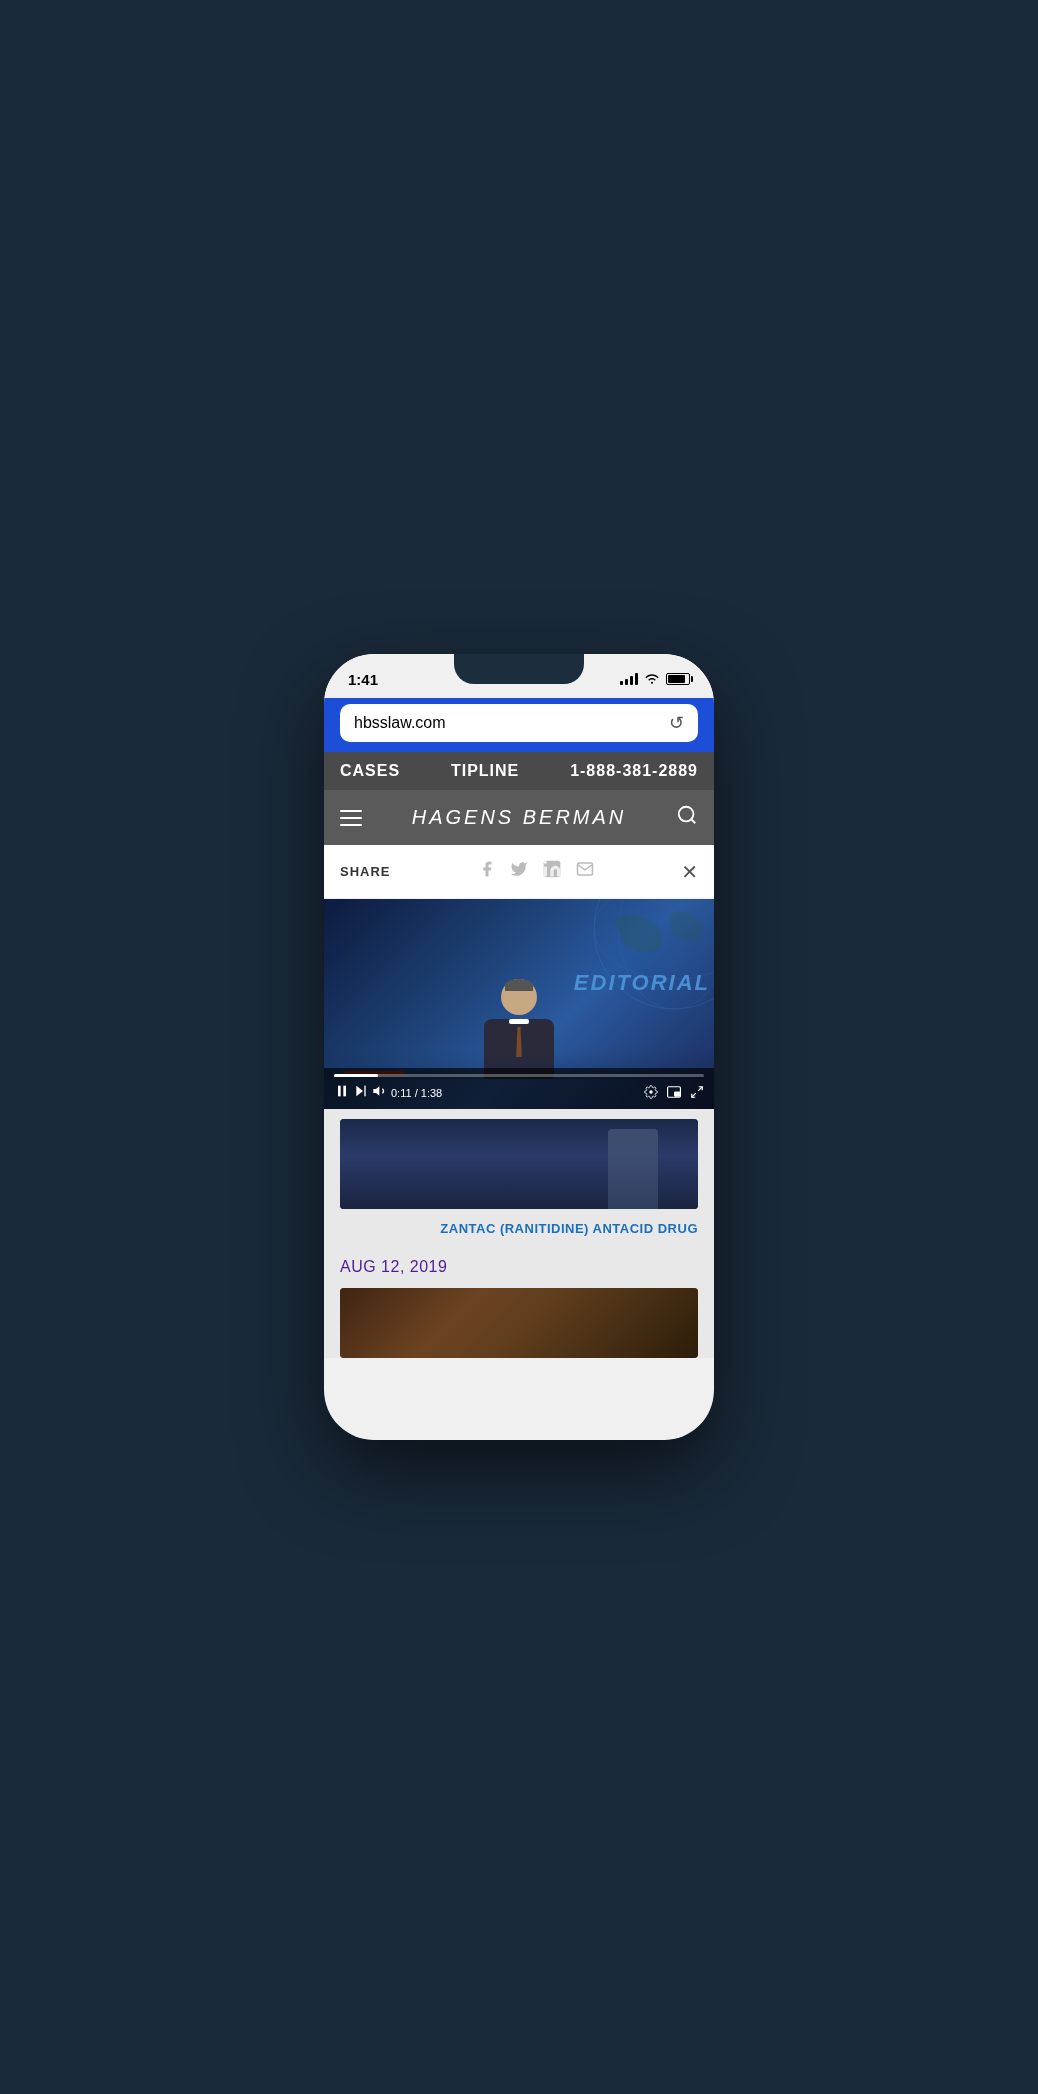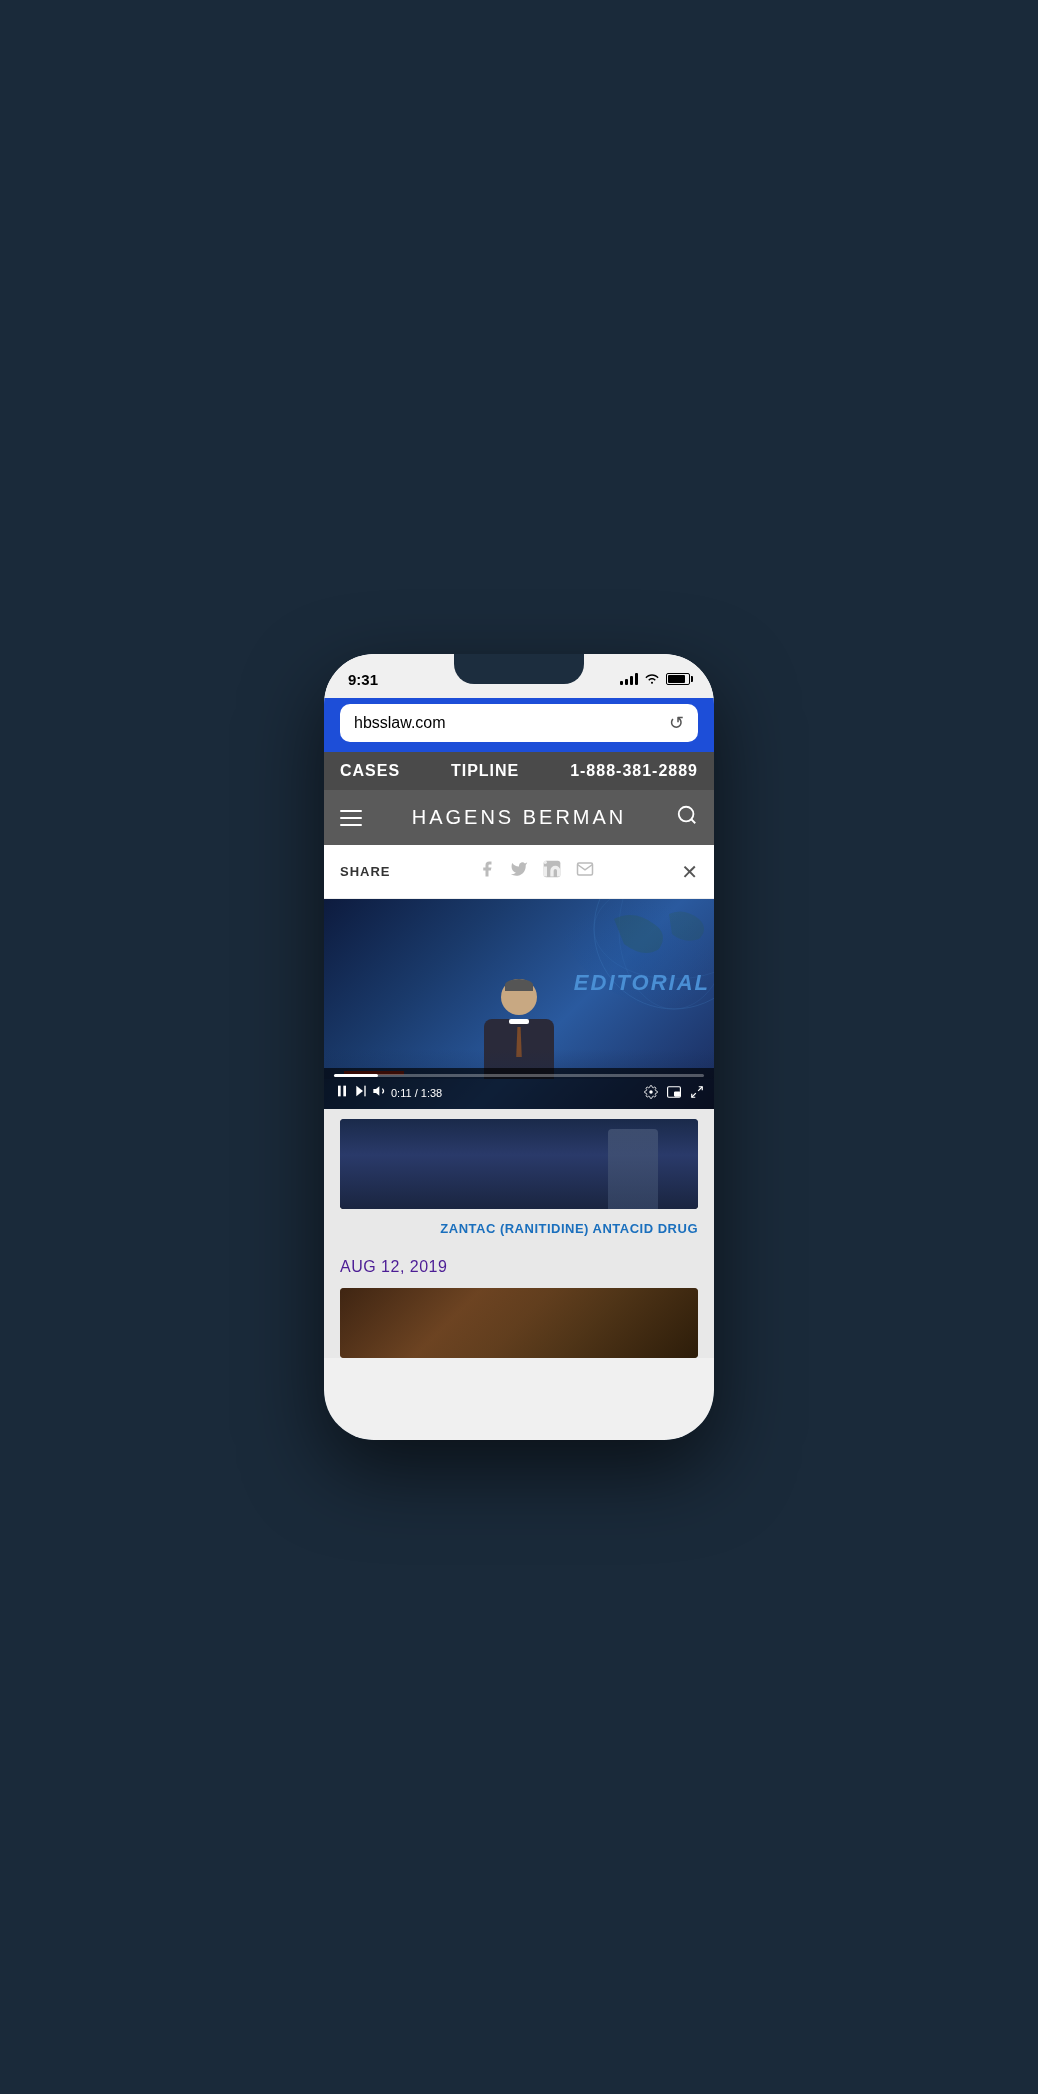--- a/index.html
+++ b/index.html
@@ -172,20 +172,21 @@
       background: #fff;
       border-radius: 1px;
     }
 
     .site-title {
       font-size: 20px;
       font-weight: 400;
       color: #fff;
       letter-spacing: 3px;
       text-transform: uppercase;
+      font-style: italic;
     }
 
     .search-icon-btn {
       font-size: 20px;
       color: #fff;
       cursor: pointer;
     }
 
     
     .share-modal {
@@ -463,21 +464,21 @@
     }
   </style>
 </head>
 <body>
 
 <div class="phone-frame">
   <div class="notch"></div>
   <div class="phone-screen">
 
     <div class="status-bar">
-      <span class="status-time">9:31</span>
+      <span class="status-time">1:41</span>
       <div class="status-icons">
         <div class="signal-bars">
           <span></span>
             <span></span>
             <span></span>
             <span></span>
         </div>
         <span class="wifi-icon">
           <svg width="16" height="12" viewBox="0 0 24 18" fill="none">
             <path d="M12 14.5c-.8 0-1.5.7-1.5 1.5s.7 1.5 1.5 1.5 1.5-.7 1.5-1.5-.7-1.5-1.5-1.5z" fill="#000"></path>

